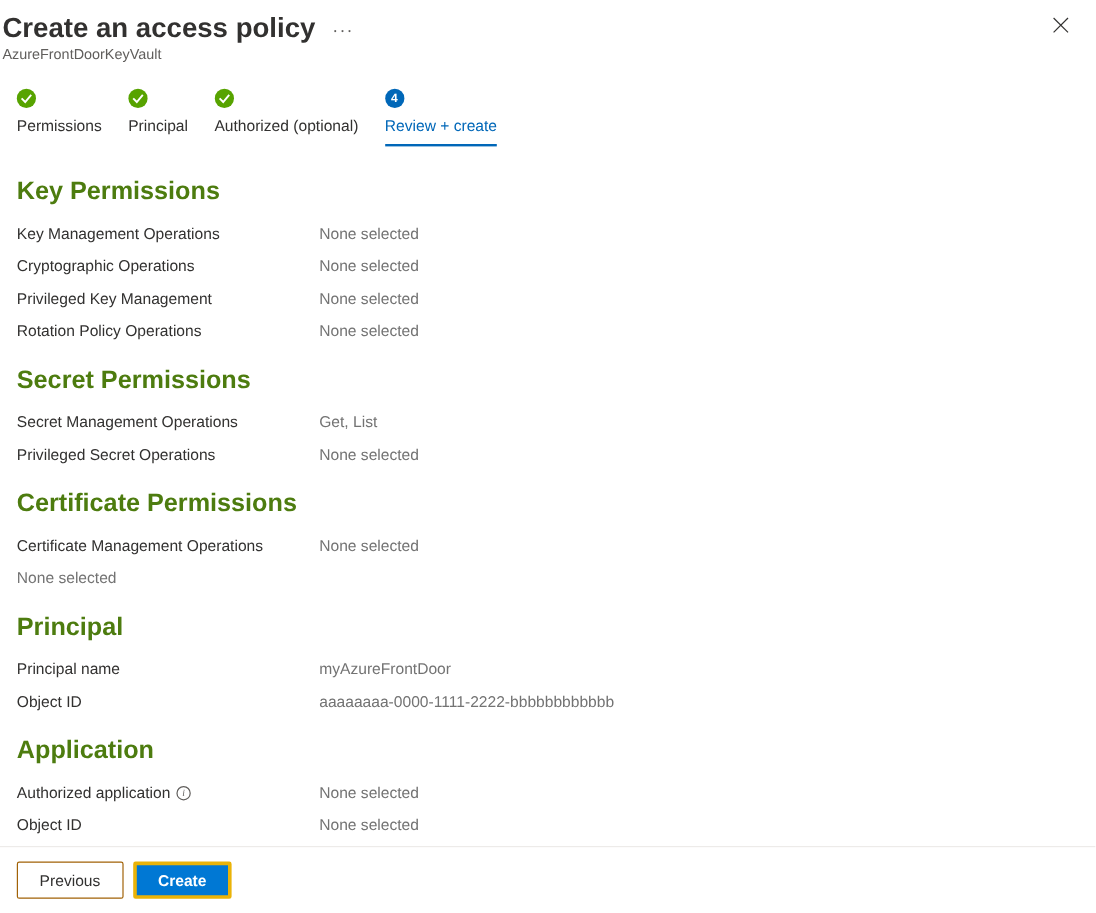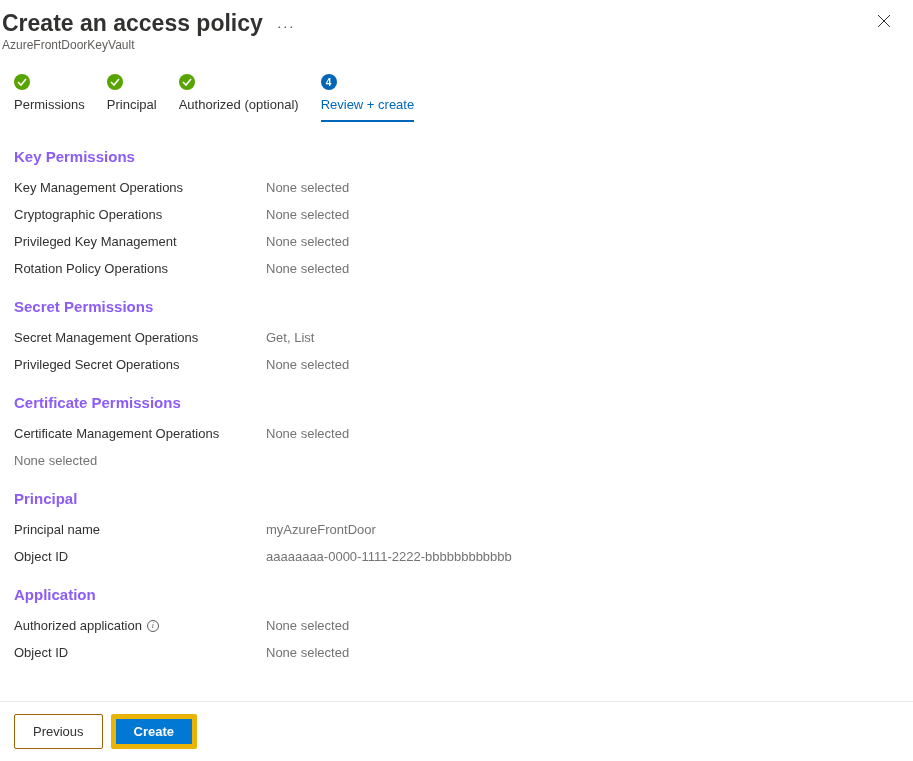--- a/index.html
+++ b/index.html
@@ -93,23 +93,23 @@
       justify-content: center;
       font-size: 10px;
       font-weight: 600;
       flex-shrink: 0;
     }
     .tab-check svg { width: 10px; height: 10px; fill: #ffffff; }
     .content {
       padding: 26px 14px 70px 14px;
     }
     .section-heading {
-      font-size: 15px;
+      font-size: 21px;
       font-weight: 700;
-      color: #8b5cf6;
+      color: #4d7c0f;
       margin-top: 0;
       margin-bottom: 14px;
     }
     .section-heading.mt { margin-top: 20px; }
     .row {
       display: flex;
       margin-bottom: 9px;
       font-size: 13px;
       line-height: 18px;
     }
@@ -156,21 +156,21 @@
       cursor: pointer;
       font-family: inherit;
     }
     .btn-secondary {
       background: #ffffff;
       border: 1px solid #a16207;
       color: #323130;
     }
     .btn-primary {
       background: #0078d4;
-      border: 5px solid #eab308;
+      border: 3px solid #eab308;
       color: #ffffff;
       font-weight: 600;
     }
   </style>
 </head>
 <body>
 
 <div class="header">
   <div class="title-row">
     <h1 class="page-title">Create an access policy</h1>

